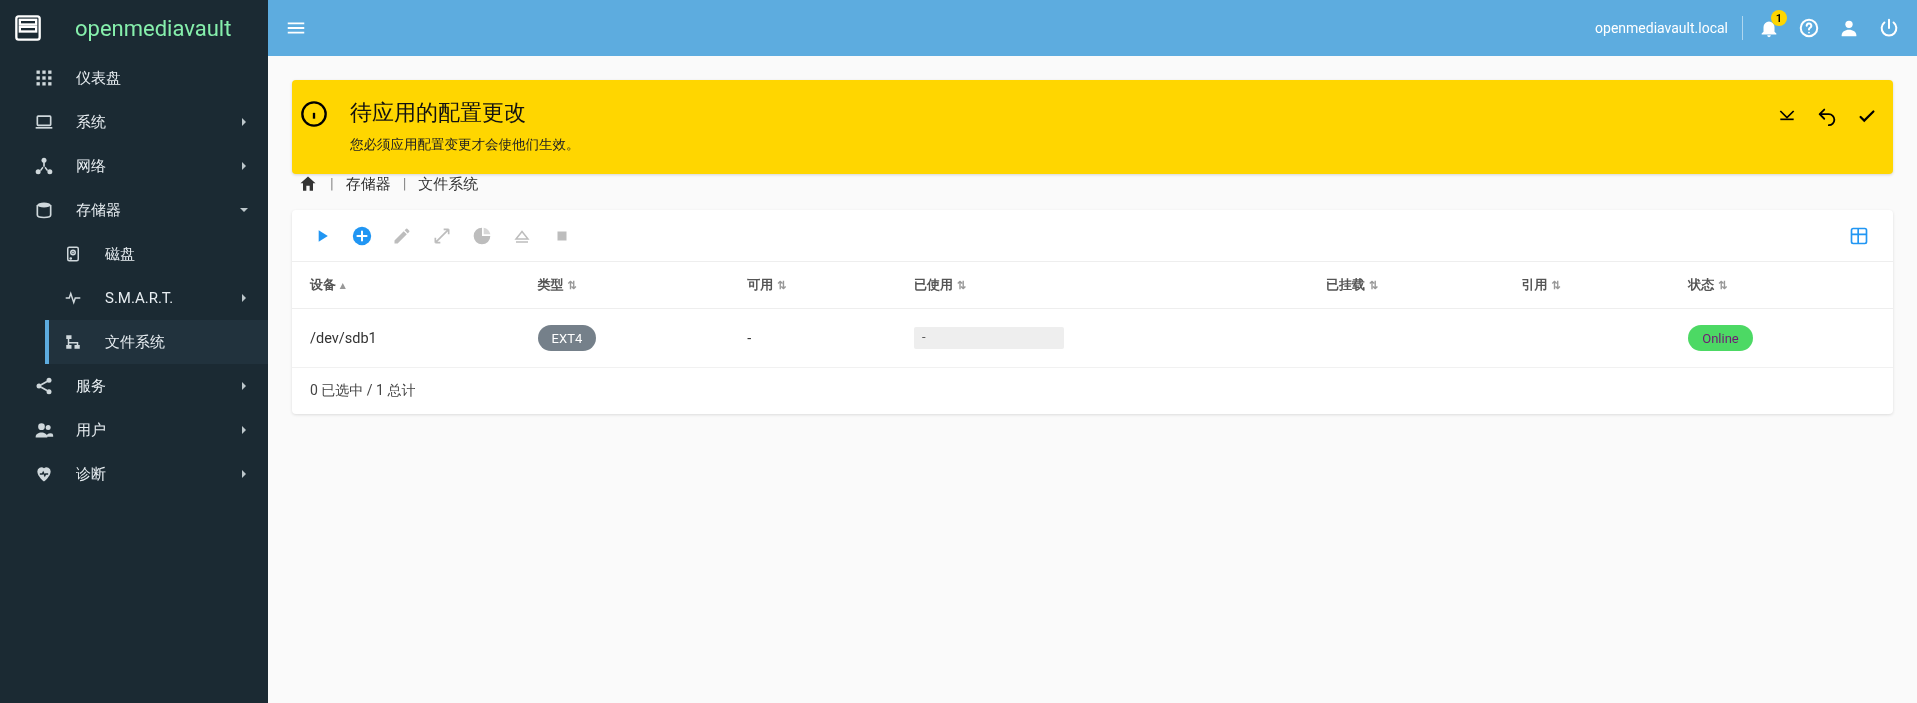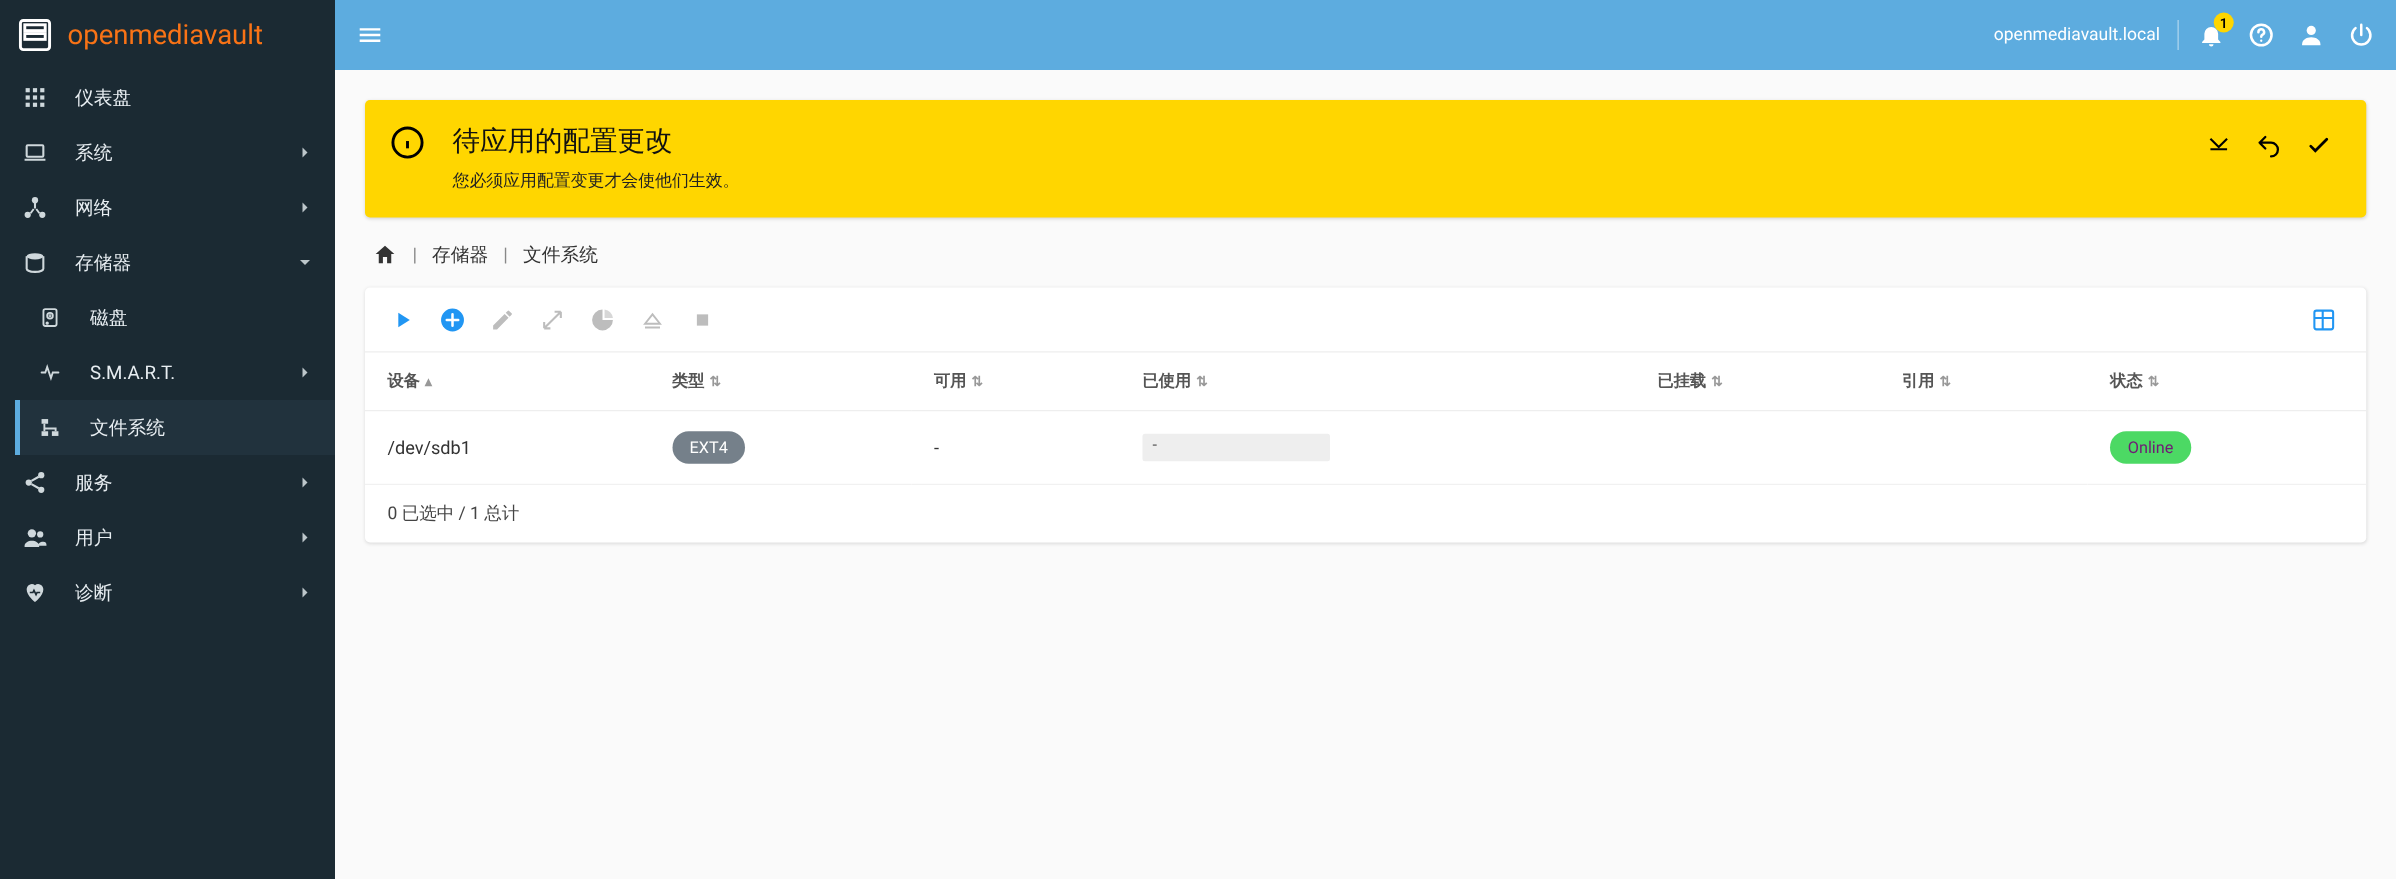--- a/index.html
+++ b/index.html
@@ -13,45 +13,45 @@
     --text:#333;
     --muted:#777;
     --icon-muted:#afafaf;
   }
   *{box-sizing:border-box;font-family:Roboto,"Helvetica Neue",Arial,"Noto Sans",sans-serif;}
   html,body{margin:0;padding:0;height:100%;width:100%;background:#fafafa;color:var(--text);}
   svg{display:block;}
 
   
   .topbar{position:fixed;top:0;left:0;right:0;height:var(--header-h);display:flex;z-index:10;}
-  .topbar-brand{width:var(--sidebar-w);height:100%;background:var(--sidebar-bg);display:flex;align-items:center;padding:0 14px;color:#f97316;font-size:22px;font-weight:400;}
+  .topbar-brand{width:var(--sidebar-w);height:100%;background:var(--sidebar-bg);display:flex;align-items:center;padding:0 14px;color:#86efac;font-size:22px;font-weight:400;gap:21px;}
   .topbar-brand .brand-logo{margin-right:12px;}
   .topbar-main{flex:1;height:100%;background:var(--blue);display:flex;align-items:center;color:#fff;padding:0 8px;}
   .topbar-main .spacer{flex:1;}
   .tb-btn{width:40px;height:40px;display:flex;align-items:center;justify-content:center;border-radius:50%;cursor:pointer;}
   .hostname{font-size:14px;margin-right:8px;}
   .tb-sep{width:1px;height:24px;background:rgba(255,255,255,.5);margin:0 6px;}
   .notif-wrap{position:relative;}
   .notif-badge{position:absolute;top:2px;right:2px;min-width:16px;height:16px;border-radius:8px;background:#ffd600;color:#000;font-size:11px;font-weight:600;display:flex;align-items:center;justify-content:center;padding:0 4px;}
 
   
   .sidebar{position:fixed;top:var(--header-h);left:0;bottom:0;width:var(--sidebar-w);background:var(--sidebar-bg);overflow:auto;color:var(--sidebar-fg);}
-  .nav-item{display:flex;align-items:center;height:44px;padding:0 16px;font-size:15px;cursor:pointer;}
+  .nav-item{display:flex;align-items:center;height:44px;padding:0 16px;font-size:15px;cursor:pointer;margin-left:16px;}
   .nav-item .nav-icon{width:24px;display:flex;justify-content:center;margin-right:20px;}
   .nav-item .nav-label{flex:1;white-space:nowrap;}
   .nav-item .nav-caret{opacity:.9;}
-  .nav-sub{padding-left:12px;}
+  .nav-sub{padding-left:29px;}
   .nav-sub .nav-item{height:44px;}
   .nav-item.selected{background:var(--sidebar-bg-sel);position:relative;}
   .nav-item.selected::before{content:"";position:absolute;left:0;top:0;bottom:0;width:4px;background:var(--blue);}
 
   
   .main{position:absolute;top:var(--header-h);left:var(--sidebar-w);right:0;padding:24px;}
 
-  .alert{background:var(--yellow);border-radius:4px;padding:18px 20px 20px;display:flex;align-items:flex-start;box-shadow:0 1px 3px rgba(0,0,0,.15);margin-bottom:20px;}
+  .alert{background:var(--yellow);border-radius:4px;padding:18px 8px 20px;display:flex;align-items:flex-start;box-shadow:0 1px 3px rgba(0,0,0,.15);}
   .alert-icon{margin-right:22px;margin-top:2px;}
   .alert-text h2{margin:0 0 8px;font-size:22px;font-weight:400;color:#111;}
   .alert-text p{margin:0;font-size:13.5px;color:#222;}
   .alert-actions{margin-left:auto;display:flex;gap:4px;}
   .alert-actions .abtn{width:36px;height:36px;display:flex;align-items:center;justify-content:center;cursor:pointer;border-radius:50%;}
 
   .breadcrumb{display:flex;align-items:center;font-size:15px;color:#333;margin-bottom:16px;padding:0 6px;}
   .breadcrumb .bc-sep{color:#888;margin:0 12px;}
   .breadcrumb a{color:#333;text-decoration:none;}
 

